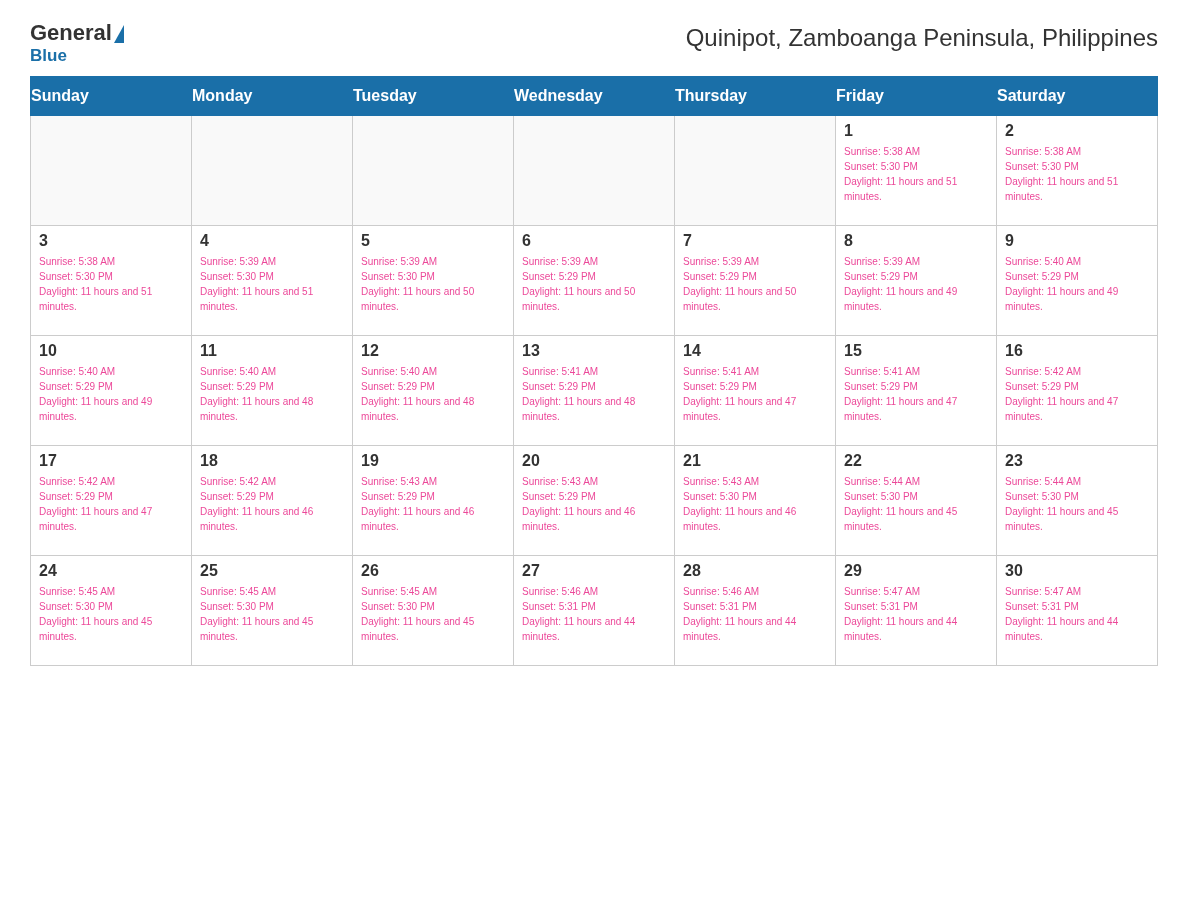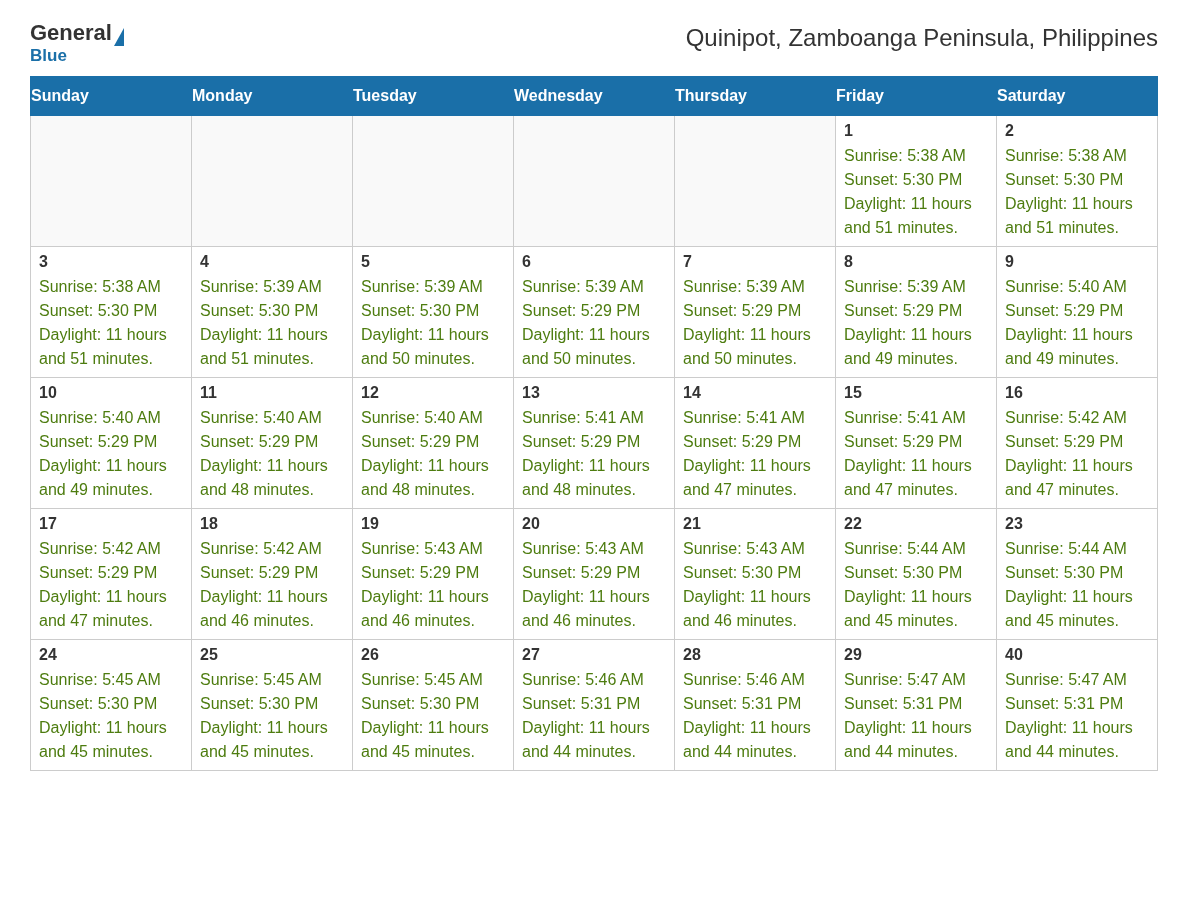--- a/index.html
+++ b/index.html
@@ -17,21 +17,21 @@
       align-items: flex-start;
       margin-bottom: 10px;
     }
     .logo {
       display: flex;
       flex-direction: column;
       align-items: flex-start;
     }
     .logo-top {
       display: flex;
-      align-items: flex-end;
+      align-items: center;
     }
     .logo-general {
       font-size: 22px;
       font-weight: bold;
       color: #333;
     }
     .logo-triangle {
       width: 0;
       height: 0;
       border-left: 10px solid transparent;
@@ -80,22 +80,22 @@
       min-height: 110px;
       height: 110px;
     }
     .day-number {
       font-size: 16px;
       font-weight: bold;
       color: #333;
       margin-bottom: 4px;
     }
     .day-info {
-      font-size: 16px;
-      color: #4d7c0f;
+      font-size: 10px;
+      color: #ec4899;
       line-height: 1.5;
     }
     .empty-cell {
       background: #f9f9f9;
     }
   </style>
 </head>
 <body>
 
 <div class="header">
@@ -306,20 +306,20 @@
 Sunset: 5:31 PM
 Daylight: 11 hours and 44 minutes.</div>
         </td>
         <td>
           <div class="day-number">29</div>
           <div class="day-info" style="white-space: pre-line;">Sunrise: 5:47 AM
 Sunset: 5:31 PM
 Daylight: 11 hours and 44 minutes.</div>
         </td>
         <td>
-          <div class="day-number">40</div>
+          <div class="day-number">30</div>
           <div class="day-info" style="white-space: pre-line;">Sunrise: 5:47 AM
 Sunset: 5:31 PM
 Daylight: 11 hours and 44 minutes.</div>
         </td>
       </tr>
     </tbody>
 </table>
 
 </body></html>

